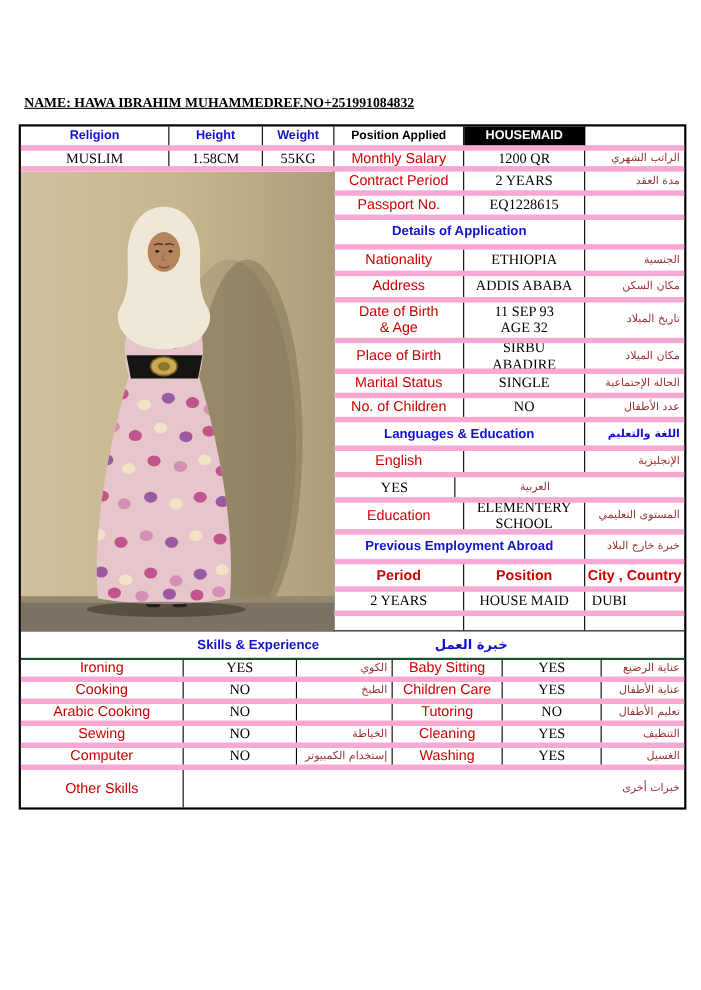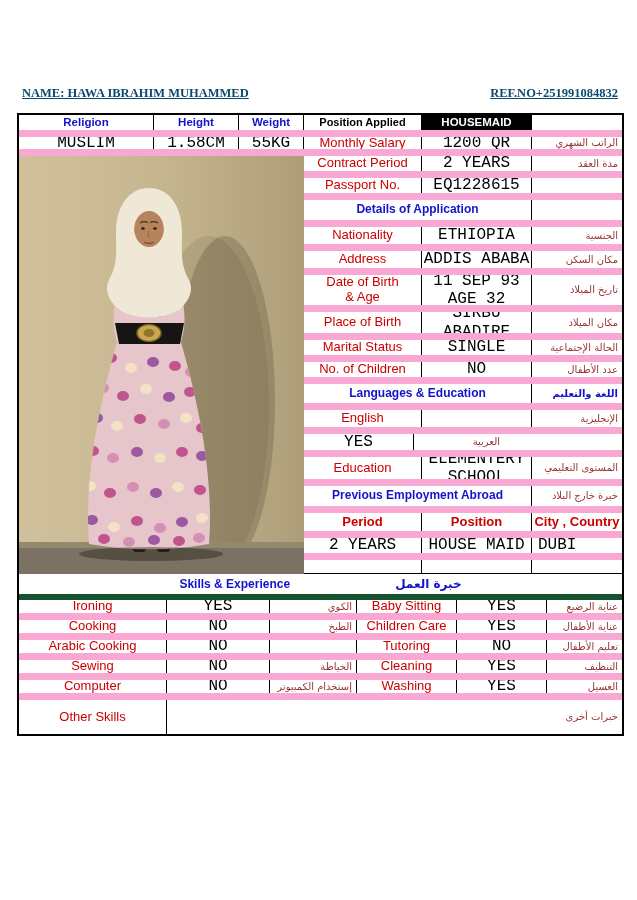--- a/index.html
+++ b/index.html
@@ -1,53 +1,53 @@
 <!DOCTYPE html>
 <html><head>
 <meta charset="utf-8">
 <style>
   html,body{margin:0;padding:0;}
   *{box-sizing:border-box;}
   body{width:637px;height:900px;background:#ffffff;font-family:"Liberation Serif",serif;}
   .page{position:relative;width:637px;height:900px;background:#ffffff;overflow:hidden;}
   .content{position:absolute;left:17px;top:86px;width:603px;}
-  .titlebar{display:flex;justify-content:space-between;font-weight:bold;font-size:12.5px;color:#0c4a6e;padding:0 2px 0 5px;height:16px;}
+  .titlebar{display:flex;font-weight:bold;font-size:12.5px;color:#000000;padding:0 2px 0 5px;height:16px;}
   .titlebar span{text-decoration:underline;white-space:nowrap;}
   .doc-table{margin-top:11px;border:2px solid #000;width:607px;background:#fff;}
-  .row,.drow{display:flex;border-bottom:7px solid #f9a8d4;width:603px;}
+  .row,.drow{display:flex;border-bottom:5px solid #f9a8d4;width:603px;}
   .c{display:flex;align-items:center;justify-content:center;text-align:center;white-space:pre-line;border-right:1px solid #000;overflow:hidden;line-height:1.15;}
   .c.last{border-right:none;}
   
   .w135{width:135px}.w85{width:85px}.w65{width:65px}.w118{width:118px}.w110{width:110px}.w90{width:90px}
   .w228{width:228px}.w148{width:148px}.w103{width:103px}.w87{width:87px}.w100{width:100px}.w75{width:75px}
   .rest{flex:1}
   
   .h19{height:19px}.h20{height:20px}.h22{height:22px}.h23{height:23px}.h24{height:24px}.h25{height:25px}
   .h26{height:26px}.h27{height:27px}.h28{height:28px}.h29{height:29px}.h34{height:34px}.h37{height:37px}
   .grow{flex:1;border-bottom:none;}
   
   .sec{font-family:"Liberation Sans",sans-serif;font-weight:bold;font-size:11.5px;color:#1313cd;}
   .secbig{font-size:12px;}
   .lab{font-family:"Liberation Sans",sans-serif;font-size:13px;color:#cc0000;}
   .labbold{font-weight:bold;}
   .blk{font-family:"Liberation Sans",sans-serif;font-size:11px;font-weight:bold;color:#000;}
   .posval{background:#000;color:#fff;font-family:"Liberation Sans",sans-serif;font-weight:bold;font-size:11.5px;}
-  .val{font-family:Liberation Mono, monospace;font-size:16px;color:#000;}
+  .val{font-family:Liberation Serif, serif;font-size:13px;color:#000;}
   .left{justify-content:flex-start;text-align:left;padding-left:6px;}
   .ar{font-family:"DejaVu Sans",sans-serif;font-size:10px;color:#993333;direction:rtl;justify-content:flex-start;padding-right:4px;text-align:right;}
   .arblue{color:#1313cd;font-weight:bold;text-align:center;}
   .arbold{font-weight:normal;}
   
   .middle{display:flex;height:418px;border-bottom:1px solid #000;width:603px;}
   .photo-cell{width:285px;height:418px;border-right:1px solid #000;flex:0 0 auto;}
   .photo-cell svg{display:block;}
   .details{display:flex;flex-direction:column;width:318px;}
   .details .drow{width:318px;}
   
-  .skhead{display:flex;align-items:center;justify-content:center;gap:105px;height:26px;border-bottom:6px solid #14532d;}
+  .skhead{display:flex;align-items:center;justify-content:center;gap:105px;height:26px;border-bottom:2px solid #14532d;}
   .lastrow{border-bottom:none;}
 </style>
 </head>
 <body>
 
 <div class="page">
   <div class="content">
 
     <div class="titlebar">
       <span>NAME: HAWA IBRAHIM MUHAMMED</span>

